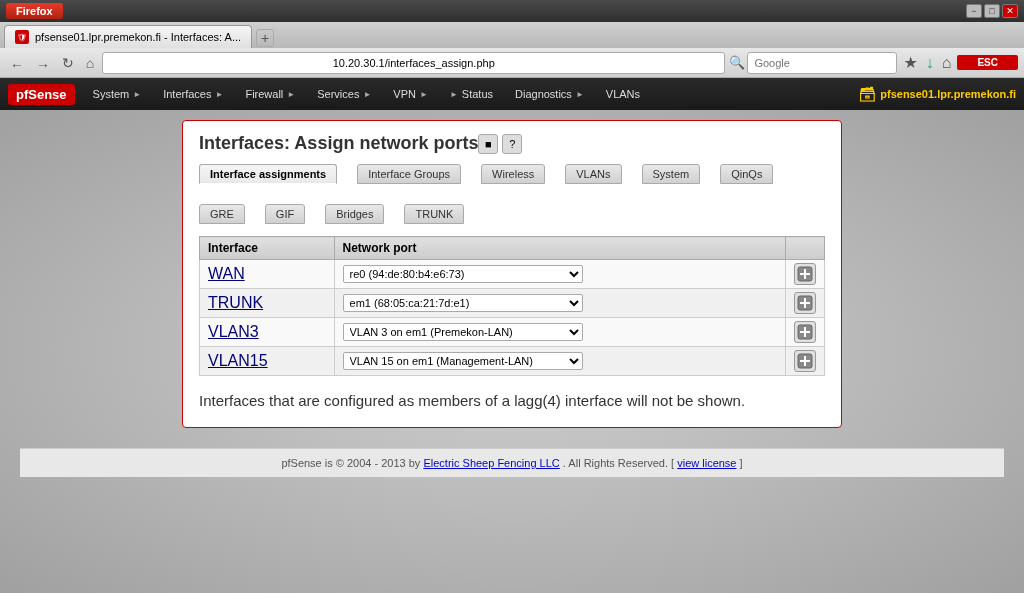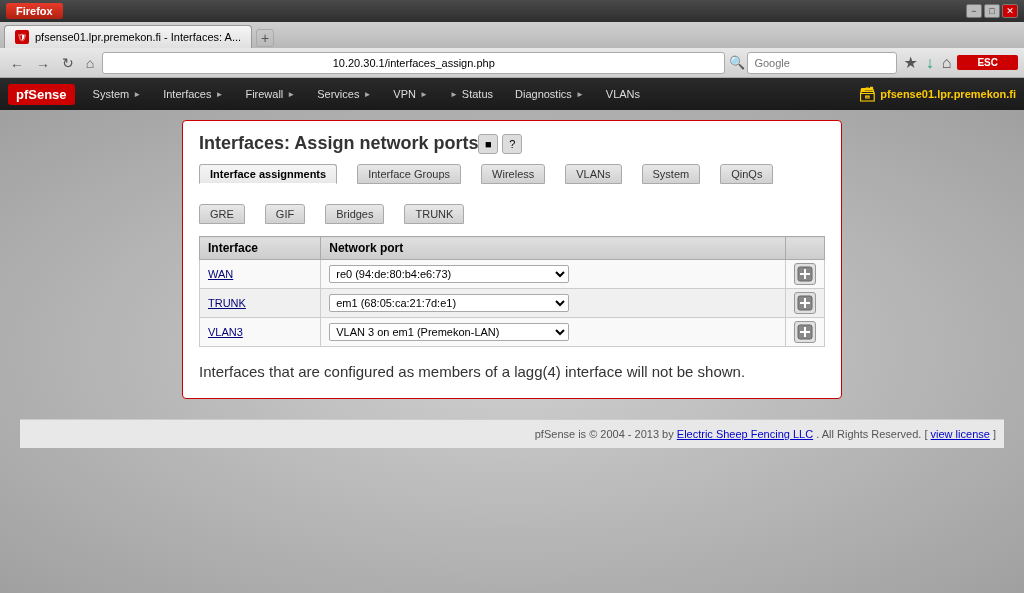--- a/index.html
+++ b/index.html
@@ -215,21 +215,21 @@
       border: 1px solid #ccc;
       padding: 3px 8px;
       background: #f9f9f9;
       vertical-align: middle;
     }
     .interface-table tr:nth-child(even) td { background: #f0f0f0; }
     .iface-link {
       color: #000077;
       text-decoration: underline;
       cursor: pointer;
-      font-size: 11px;
+      font-size: 16px;
     }
     .port-select {
       width: 240px;
       font-size: 11px;
       border: 1px solid #aaa;
       border-radius: 2px;
       padding: 1px 2px;
       background: white;
     }
     .iface-btn {
@@ -246,21 +246,21 @@
       font-size: 15px;
       color: #333;
       margin-top: 8px;
       padding: 6px 0;
     }
 
     
     .footer {
       background: #e8e8e8;
       border-top: 1px solid #ccc;
-      text-align: right;
+      text-align: center;
       padding: 8px;
       font-size: 11px;
       color: #555;
       margin-top: 20px;
     }
     .footer a { color: #0000cc; text-decoration: underline; cursor: pointer; }
 
     .window-controls {
       margin-left: auto;
       display: flex;
@@ -440,20 +440,39 @@
     <td style="text-align:center;">
       <button class="iface-btn">
         <svg width="16" height="16" viewBox="0 0 16 16">
           <rect x="1" y="1" width="14" height="14" rx="2" fill="#888" stroke="#666" stroke-width="1"></rect>
           <rect x="3" y="7" width="10" height="2" fill="white"></rect>
           <rect x="7" y="3" width="2" height="10" fill="white"></rect>
         </svg>
       </button>
     </td>
   </tr>
+            <tr>
+    <td>
+      <a class="iface-link">VLAN15</a>
+    </td>
+    <td>
+      <select class="port-select">
+        <option>VLAN 15 on em1 (Management-LAN)</option>
+      </select>
+    </td>
+    <td style="text-align:center;">
+      <button class="iface-btn">
+        <svg width="16" height="16" viewBox="0 0 16 16">
+          <rect x="1" y="1" width="14" height="14" rx="2" fill="#888" stroke="#666" stroke-width="1"></rect>
+          <rect x="3" y="7" width="10" height="2" fill="white"></rect>
+          <rect x="7" y="3" width="2" height="10" fill="white"></rect>
+        </svg>
+      </button>
+    </td>
+  </tr>
           </tbody>
       </table>
 
       <div class="note-text">Interfaces that are configured as members of a lagg(4) interface will not be shown.</div>
 
     </div>
 
     <div class="footer">
       <span>pfSense is © 2004 - 2013 by</span>
       <a>Electric Sheep Fencing LLC</a>

